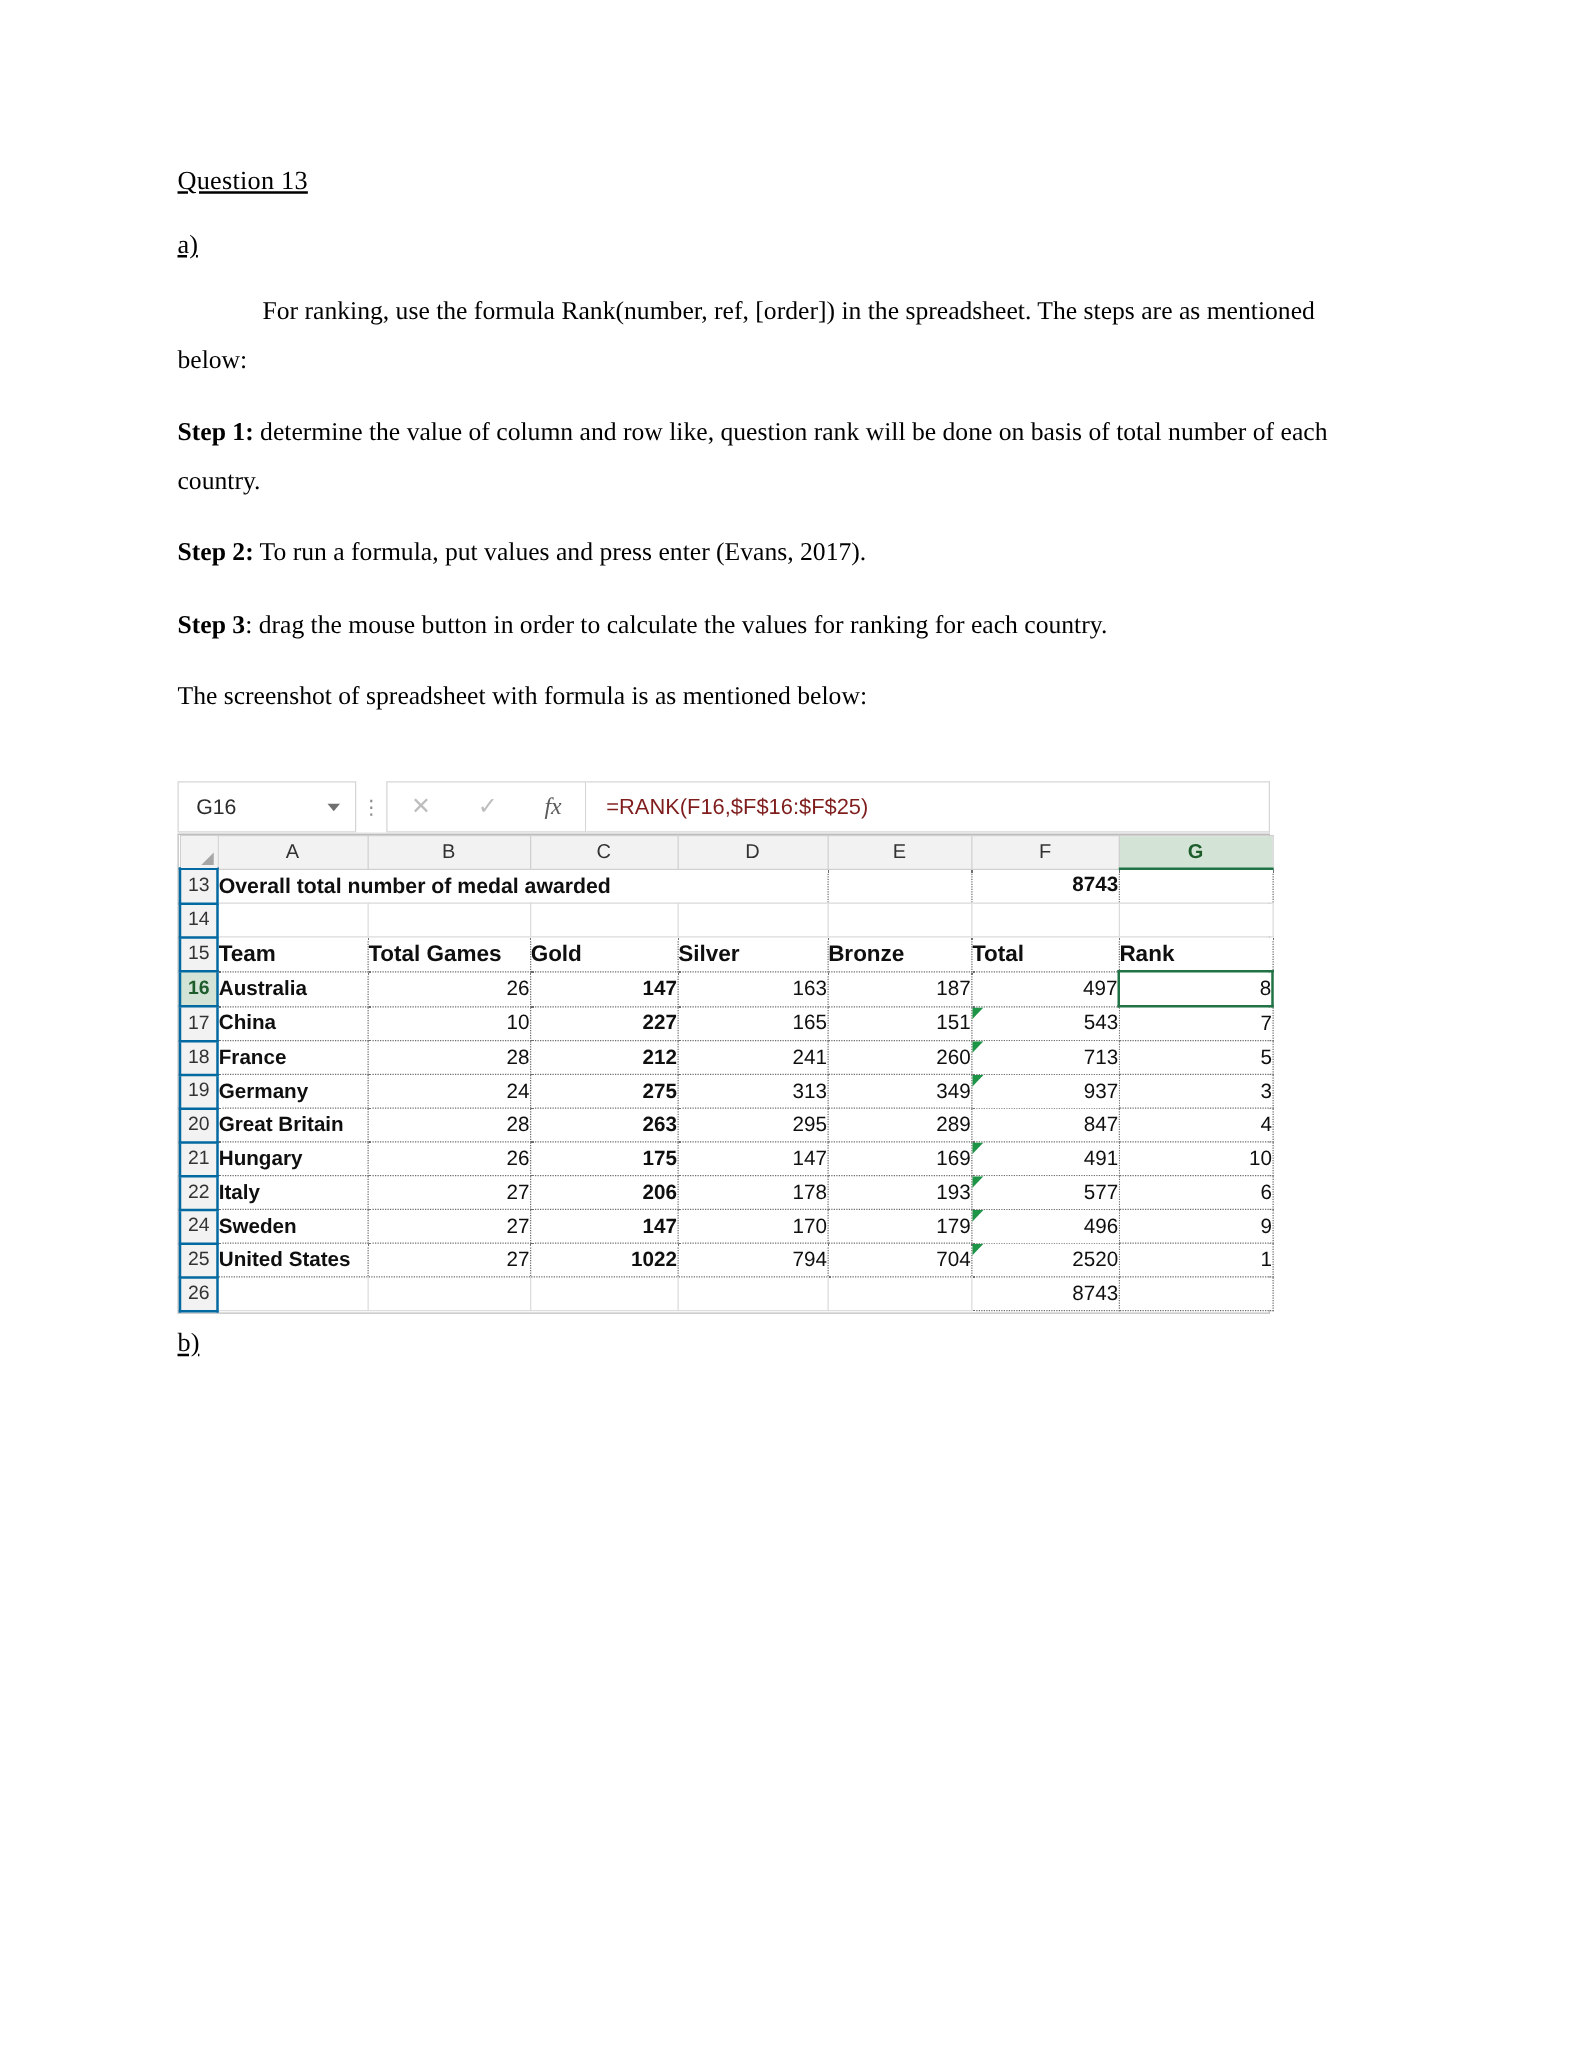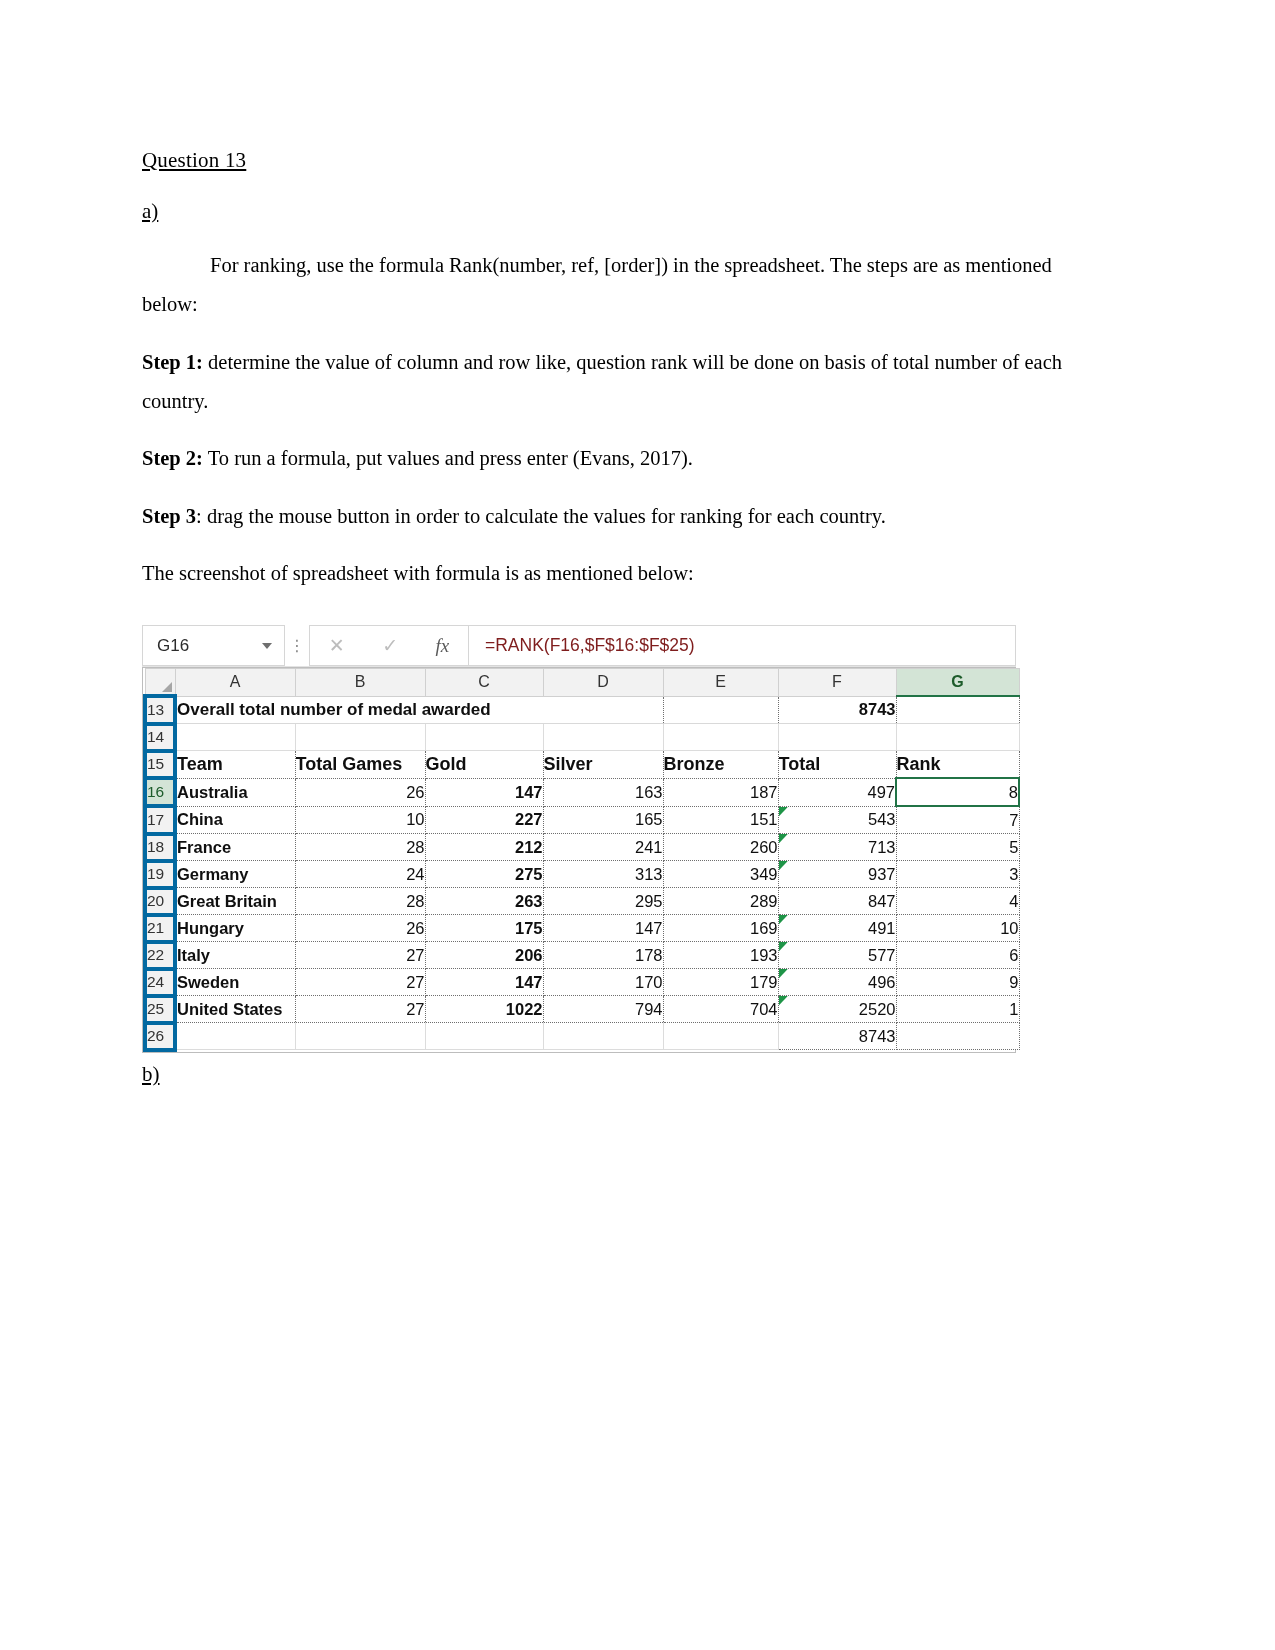--- a/index.html
+++ b/index.html
@@ -18,21 +18,21 @@
   .page {
     position: absolute;
     left: 0; top: 0;
     width: 1275px;
     height: 1650px;
     background: #fff;
   }
   .content {
     position: absolute;
     left: 142px;
-    top: 148px;
+    top: 132px;
     width: 930px;
   }
 
   
   .q-title {
     font-size: 21px;
     text-decoration: underline;
     margin: 0 0 26px 0;
     letter-spacing: .2px;
   }
@@ -173,29 +173,29 @@
   .colhead-row td.sel-col {
     background: #d3e4d6;
     color: #1d5c2b;
     border-bottom: 2px solid #217346;
     font-weight: bold;
   }
 
   .rowhead {
     width: 30px;
     background: #f2f2f2;
-    border: 4px solid #0369a1;
-    text-align: left;
+    border: 2px solid #0369a1;
+    text-align: center;
     font-size: 15.5px;
     color: #333;
   }
   .rowhead.sel {
     background: #d3e4d6;
     color: #1d5c2b;
-    font-weight: normal;
+    font-weight: bold;
   }
 
   .cell {
     height: 26px;
     border-right: 1px dotted #6e6e6e;
     border-bottom: 1px dotted #6e6e6e;
     padding: 0 5px;
     white-space: nowrap;
     overflow: hidden;
     background: #fff;

